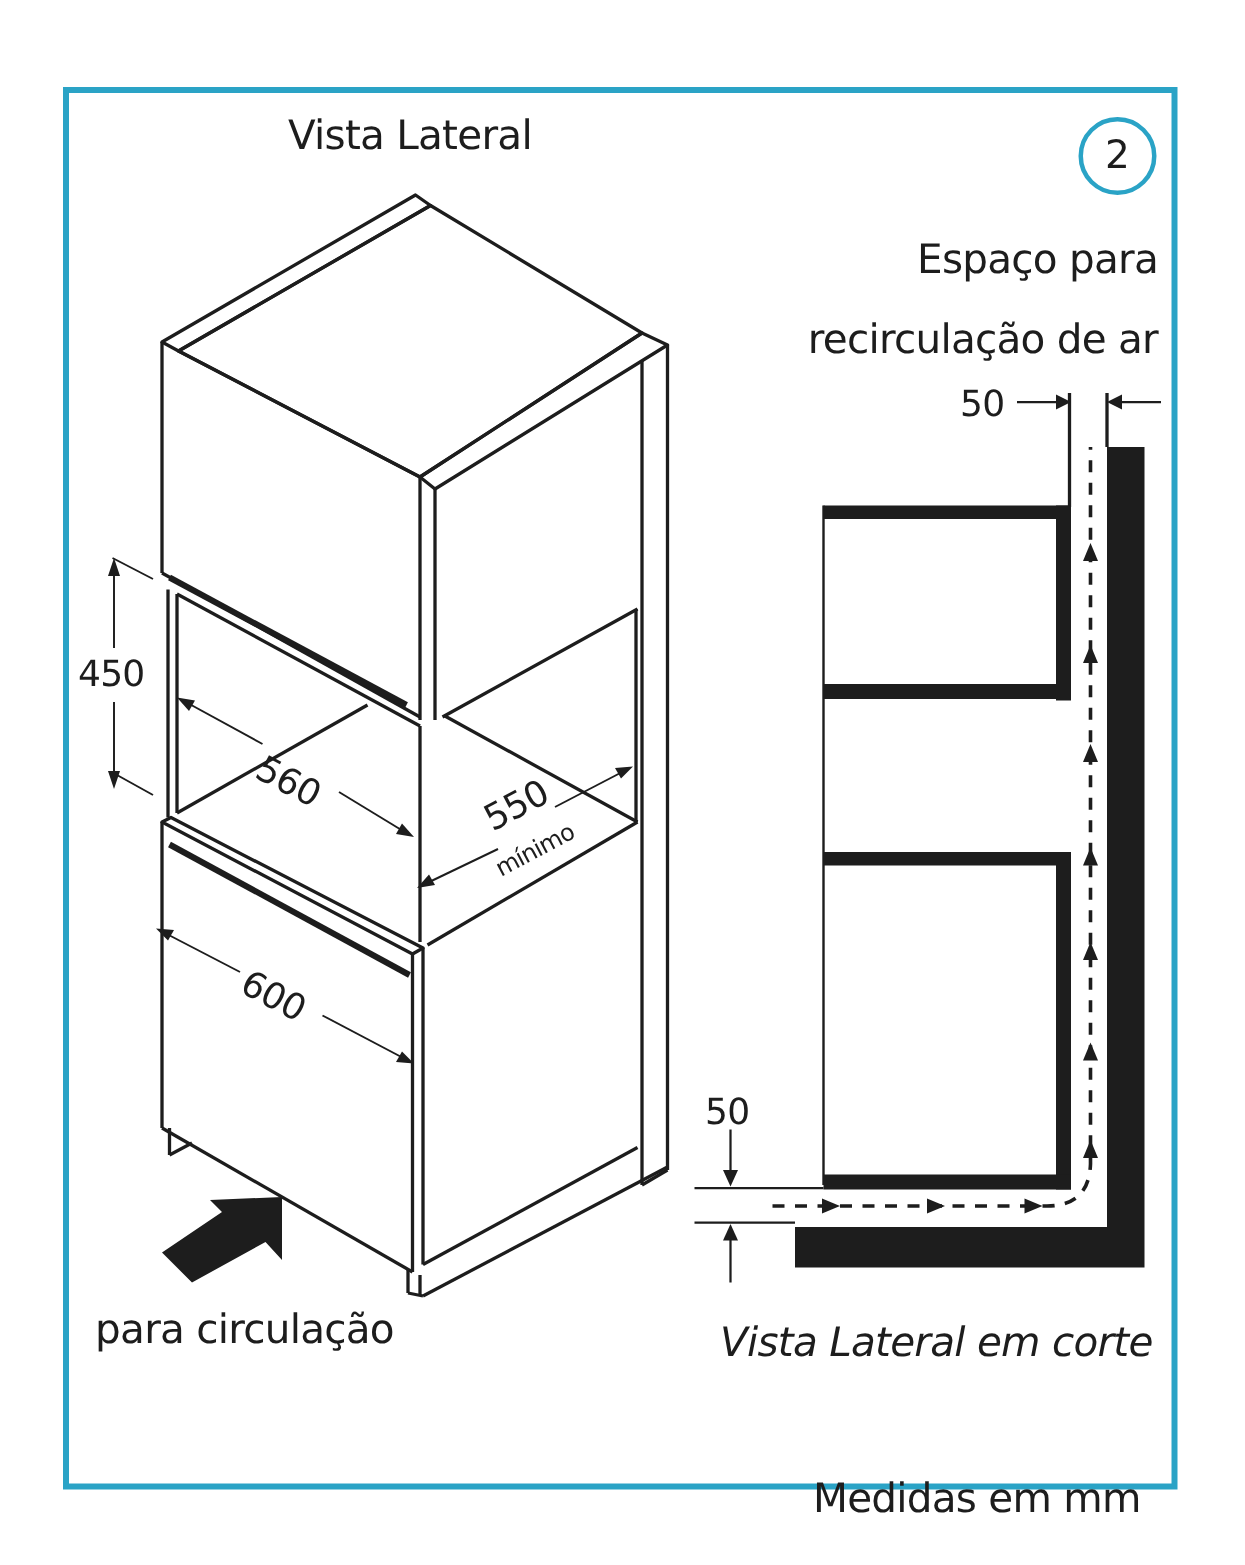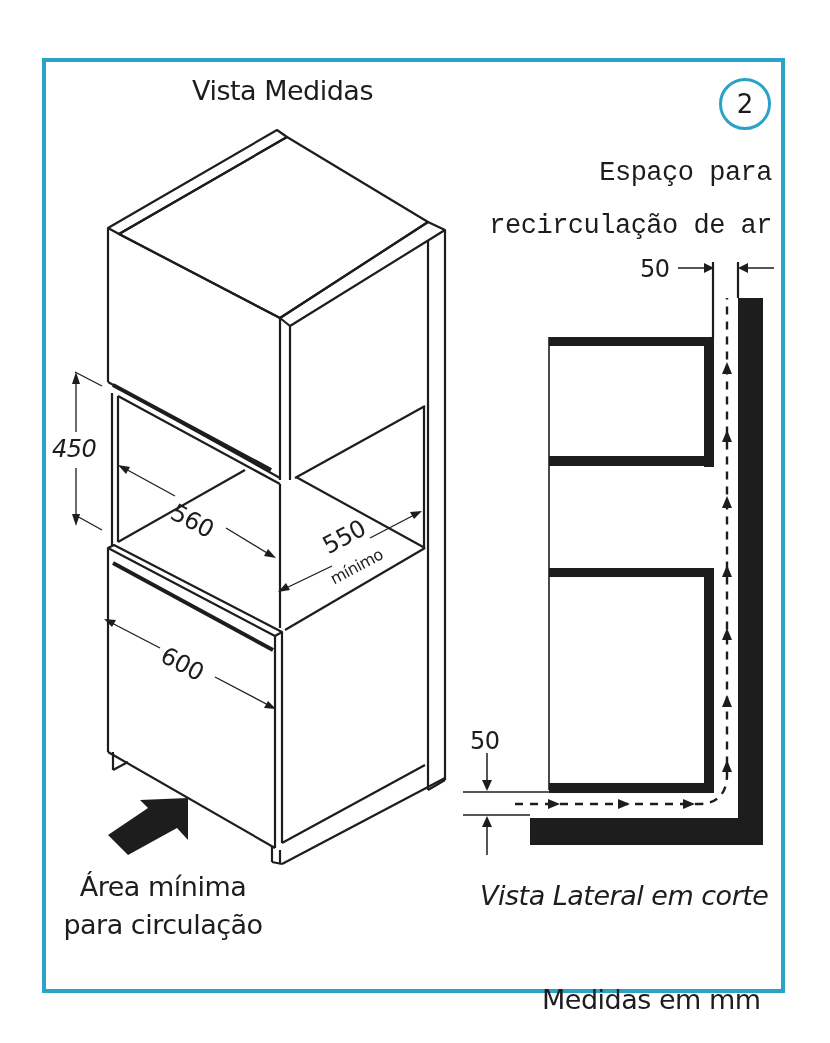--- a/index.html
+++ b/index.html
@@ -3,21 +3,21 @@
 <meta charset="utf-8">
 <style>
   html, body { margin: 0; padding: 0; background: #ffffff; }
   body { width: 830px; height: 1043px; position: relative; overflow: hidden;
          font-family: "DejaVu Sans", "Liberation Sans", sans-serif; color: #1d1d1d; }
   .frame { position: absolute; left: 42px; top: 58px; width: 735px; height: 927px;
            border: 4px solid #2aa3c6; box-sizing: content-box; }
   svg.diagram { position: absolute; left: 0; top: 0; }
   .txt { position: absolute; white-space: nowrap; font-size: 27px; letter-spacing: -0.5px; }
   .title-front { left: 192px; top: 75px; }
-  .air-label { right: 58px; text-align: left; line-height: 41px; font-family: Liberation Mono, monospace; }
+  .air-label { right: 58px; text-align: left; line-height: 41px; }
   .air-1 { top: 153px; }
   .air-2 { top: 206px; }
   .side-title { left: 480px; top: 880px; font-style: italic; }
   .units { left: 542px; top: 962px; margin-top: 22px; }
   .min-area { left: 58px; width: 210px; text-align: center; line-height: 38px; top: 868px; }
   .badge-num { position: absolute; left: 719px; top: 78px; width: 52px; height: 52px;
                border: 3px solid #2aa3c6; border-radius: 50%; box-sizing: border-box;
                display: flex; align-items: center; justify-content: center; font-size: 26px; }
   .dim { position: absolute; font-size: 24px; white-space: nowrap; letter-spacing: -0.5px; }
   sup { font-size: 13px; vertical-align: 12px; }
@@ -146,36 +146,35 @@
       <polygon points="727,695 722,707 732,707"></polygon>
       <polygon points="727,628 722,640 732,640"></polygon>
       <polygon points="727,565 722,577 732,577"></polygon>
       <polygon points="727,496 722,508 732,508"></polygon>
       <polygon points="727,430 722,442 732,442"></polygon>
       <polygon points="727,362 722,374 732,374"></polygon>
     </g>
   </g>
 </svg>
 
-<div class="txt title-front">Vista Medidas</div>
+<div class="txt title-front">Vista Lateral</div>
 <div class="badge-num">
   <span>2</span>
 </div>
 
 <div class="txt air-label air-1">Espaço para</div>
 <div class="txt air-label air-2">recirculação de ar</div>
 
 <div class="dim" style="left:640px; top:255px;">50</div>
 <div class="dim" style="left:470px; top:727px;">50</div>
 
-<div class="dim" style="left:52px; top:435px;font-style:italic;">450</div>
+<div class="dim" style="left:52px; top:435px;">450</div>
 <div class="dim" style="left:170px; top:507px; transform: rotate(28deg);">560</div>
 <div class="dim" style="left:322px; top:523px; transform: rotate(-28deg);">550</div>
 <div class="dim" style="left:328px; top:557px; font-size:16px; transform: rotate(-28deg);">mínimo</div>
 <div class="dim" style="left:160px; top:650px; transform: rotate(28deg);">600</div>
 
 <div class="txt min-area">
-  <div>Área mínima</div>
   <div>para circulação</div>
 </div>
 
 <div class="txt side-title">Vista Lateral em corte</div>
 <div class="txt units">Medidas em mm</div>
 
 </body></html>

